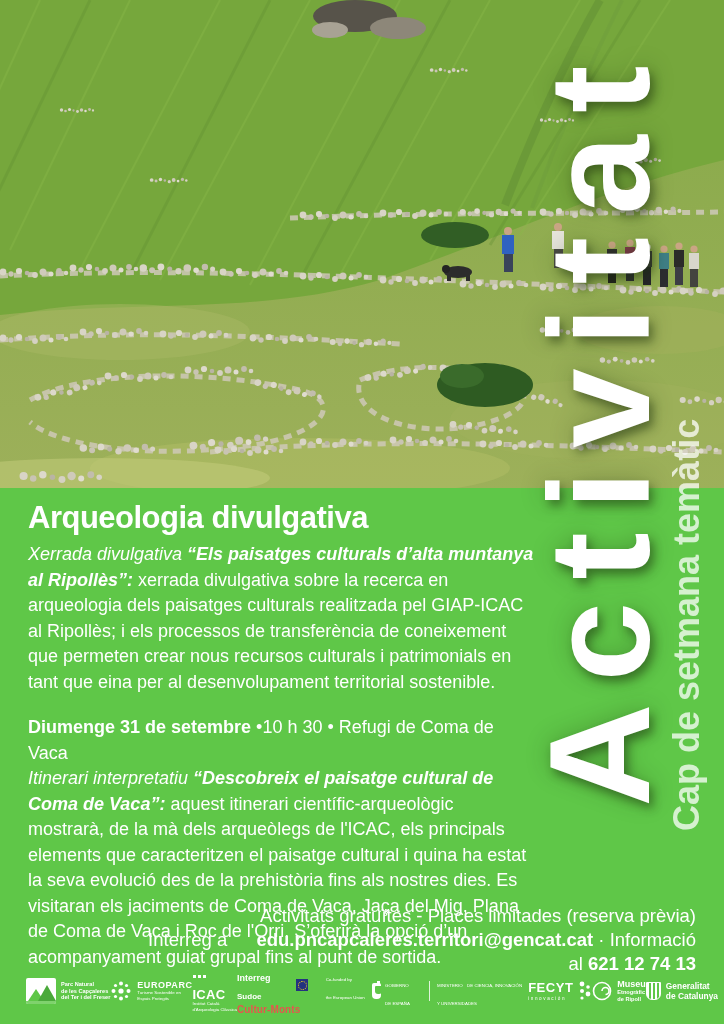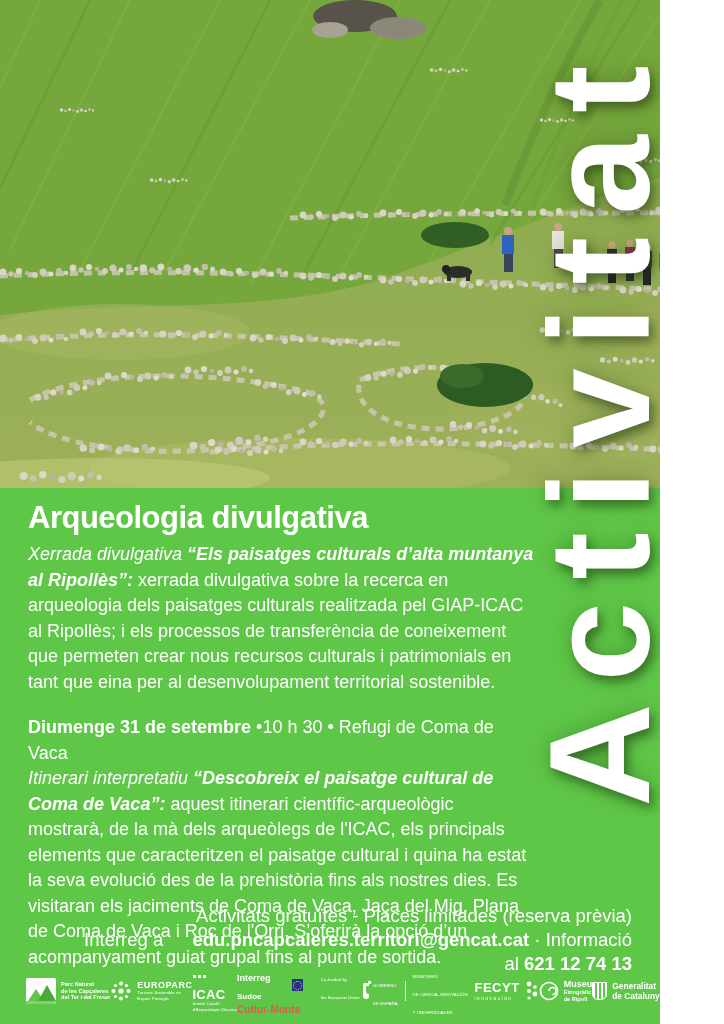--- a/index.html
+++ b/index.html
@@ -1,17 +1,17 @@
 <!DOCTYPE html>
 <html><head>
 <meta charset="utf-8">
 <style>
   html,body{margin:0;padding:0;background:#ffffff;}
   .poster{
-    position:relative;width:660px;height:1024px;overflow:hidden;
+    position:relative;width:724px;height:1024px;overflow:hidden;
     font-family:"Liberation Sans","DejaVu Sans",sans-serif;background:#5fc748;
   }
   
   .photo{position:absolute;left:0;top:0;width:724px;height:490px;}
   
   .panel{position:absolute;left:0;top:488px;width:724px;height:536px;background:#5fc748;}
   
   .v-title{
     position:absolute;left:170px;top:340px;width:860px;height:170px;
     transform:rotate(-90deg);transform-origin:center center;

